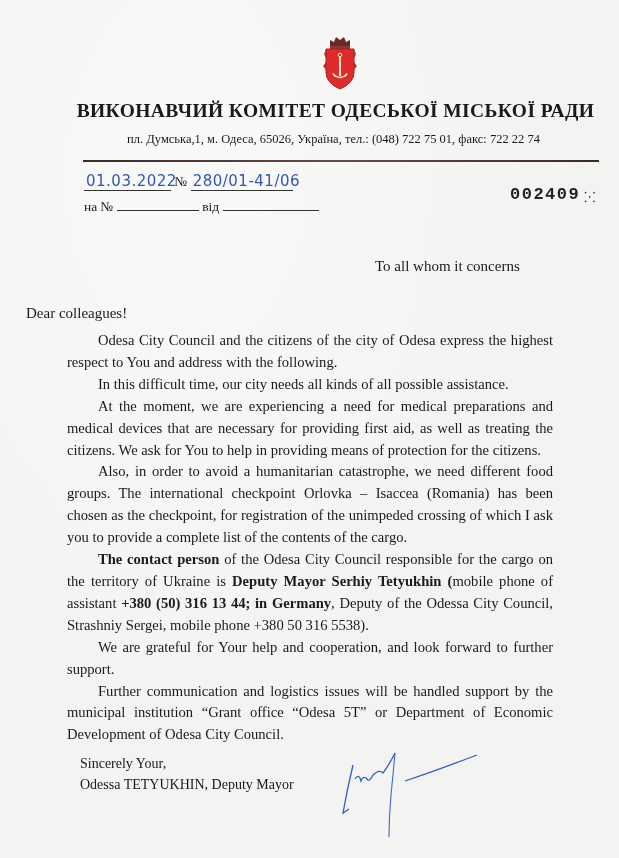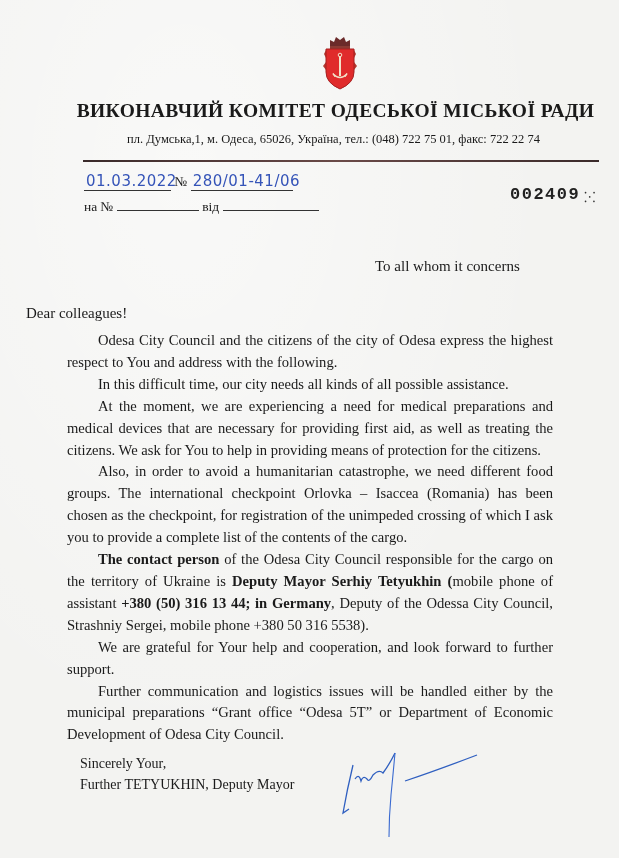--- a/index.html
+++ b/index.html
@@ -132,26 +132,26 @@
   <div class="addressee">To all whom it concerns</div>
   <div class="salutation">Dear colleagues!</div>
 
   <div class="body-text">
     <p>Odesa City Council and the citizens of the city of Odesa express the highest respect to You and address with the following.</p>
     <p class="left">In this difficult time, our city needs all kinds of all possible assistance.</p>
     <p>At the moment, we are experiencing a need for medical preparations and medical devices that are necessary for providing first aid, as well as treating the citizens. We ask for You to help in providing means of protection for the citizens.</p>
     <p>Also, in order to avoid a humanitarian catastrophe, we need different food groups. The international checkpoint Orlovka – Isaccea (Romania) has been chosen as the checkpoint, for registration of the unimpeded crossing of which I ask you to provide a complete list of the contents of the cargo.</p>
     <p><b>The contact person</b><span> of the Odesa City Council responsible for the cargo on the territory of Ukraine is </span><b>Deputy Mayor Serhiy Tetyukhin (</b><span>mobile phone of assistant </span><b>+380 (50) 316 13 44; in Germany</b><span>, Deputy of the Odessa City Council, Strashniy Sergei, mobile phone +380 50 316 5538).</span></p>
     <p>We are grateful for Your help and cooperation, and look forward to further support.</p>
-    <p>Further communication and logistics issues will be handled either by the municipal preparations “Grant office “Odesa 5T” or Department of Economic Development of Odesa City Council.</p>
+    <p>Further communication and logistics issues will be handled support by the municipal institution “Grant office “Odesa 5T” or Department of Economic Development of Odesa City Council.</p>
   </div>
 
   <div class="closing">
     <div>Sincerely Your,</div>
-    <div>Further TETYUKHIN, Deputy Mayor</div>
+    <div>Odessa TETYUKHIN, Deputy Mayor</div>
   </div>
 
   <svg class="signature" viewBox="0 0 160 100">
     <path d="M18 20 Q12 45 8 68 L14 64" fill="none" stroke="#2f5fc0" stroke-width="1.3"></path>
     <path d="M20 34 Q24 28 26 36 Q28 30 32 34 Q34 38 38 30 Q44 24 48 28 Q54 20 60 8" fill="none" stroke="#2f5fc0" stroke-width="1.3"></path>
     <path d="M60 8 Q58 30 56 50 Q54 72 54 92" fill="none" stroke="#3a6ad0" stroke-width="1.1"></path>
     <path d="M70 36 Q100 26 142 10" fill="none" stroke="#2f5fc0" stroke-width="1.3"></path>
   </svg>
 
 </div>

